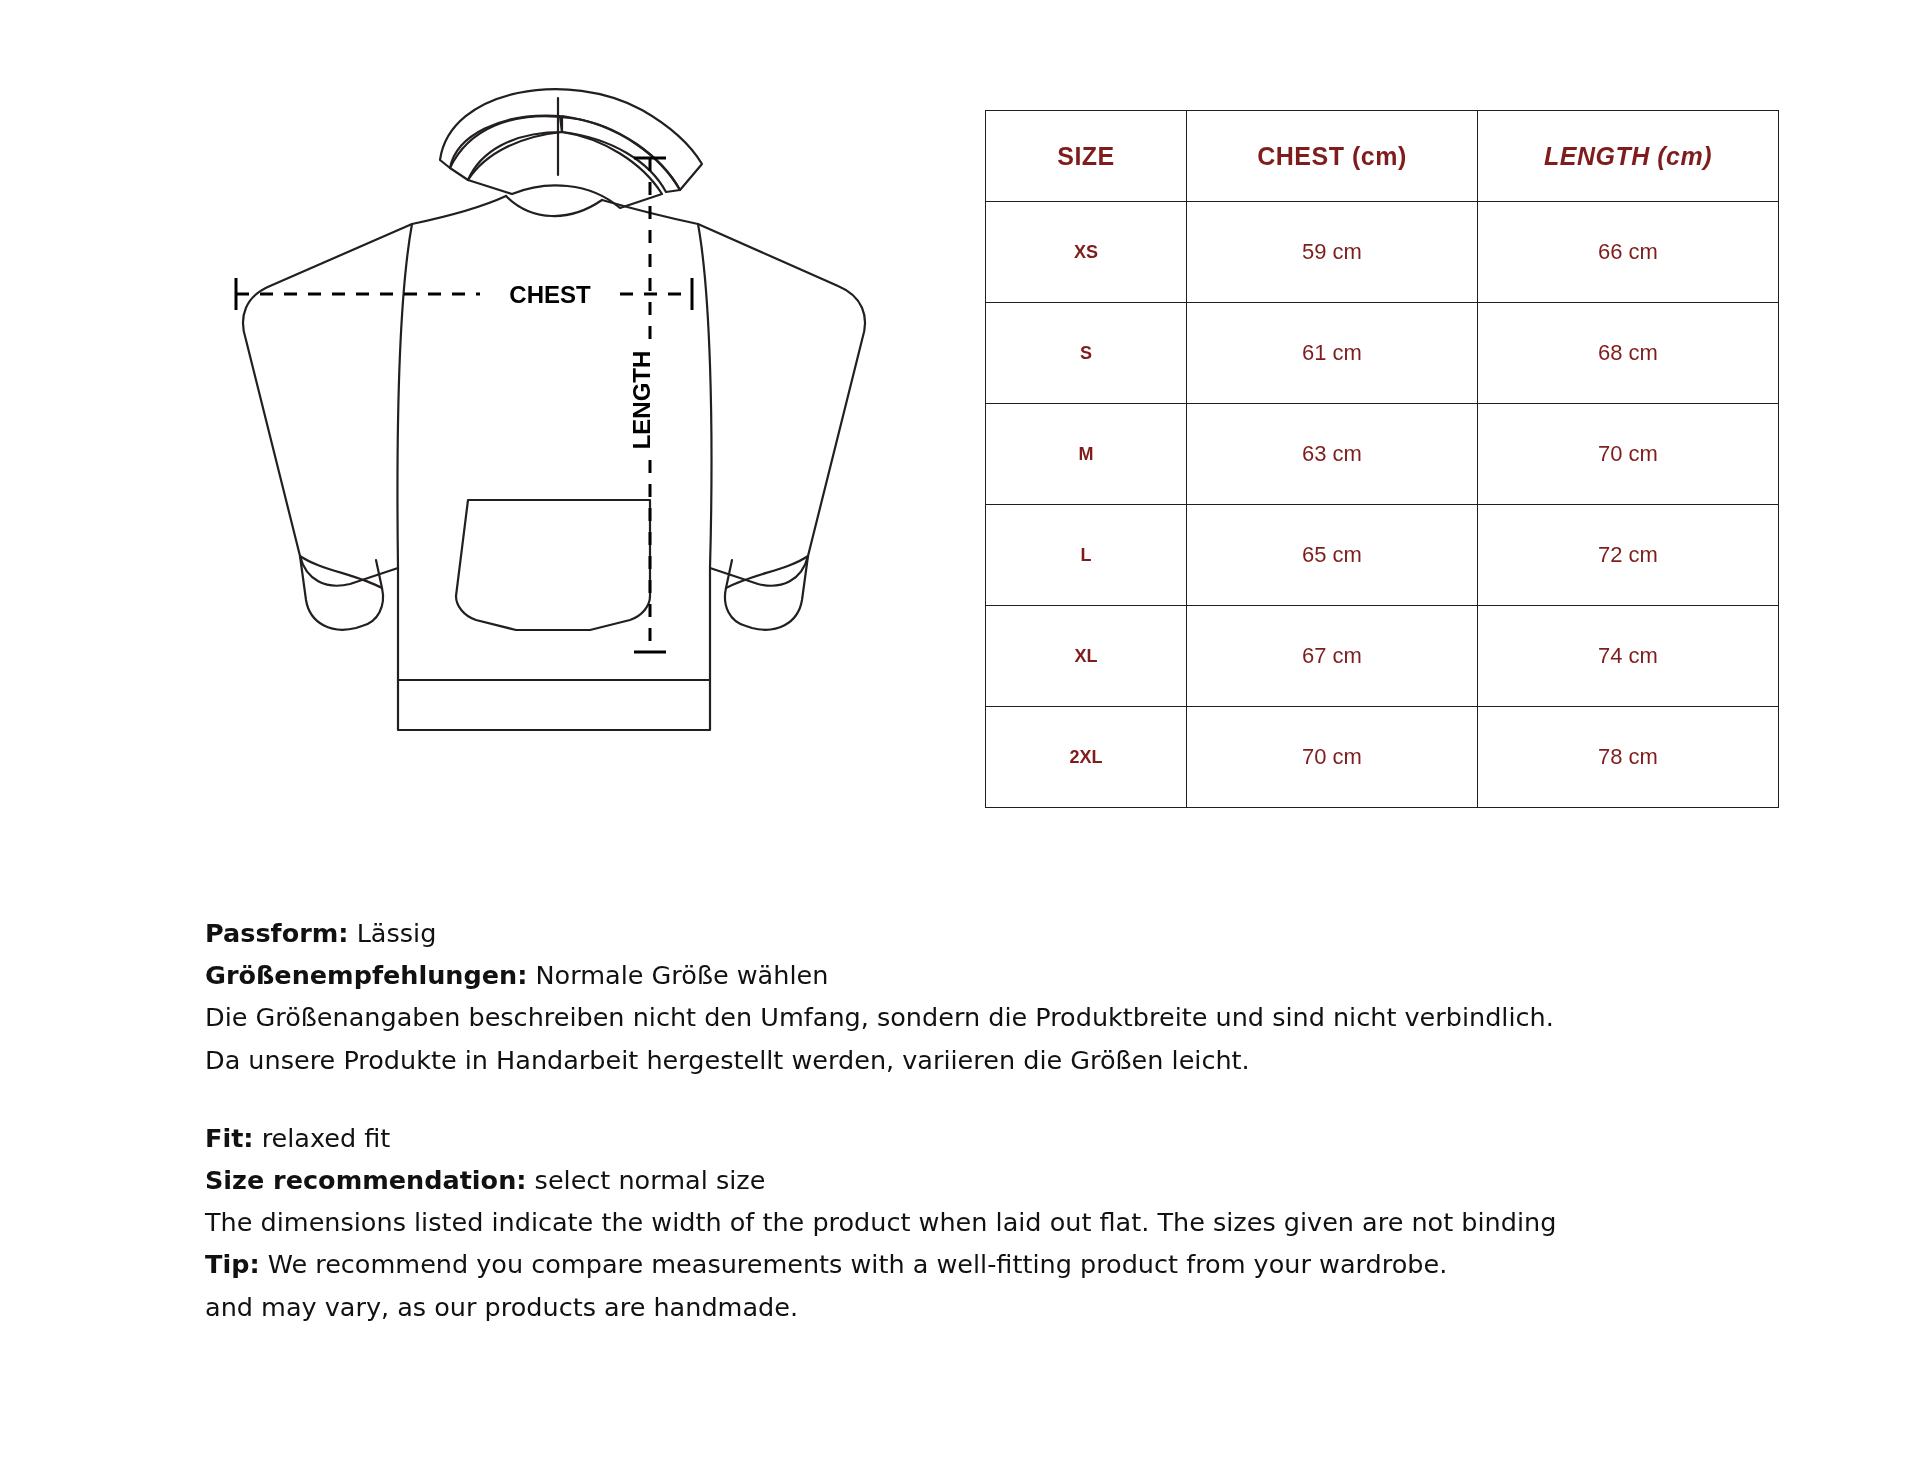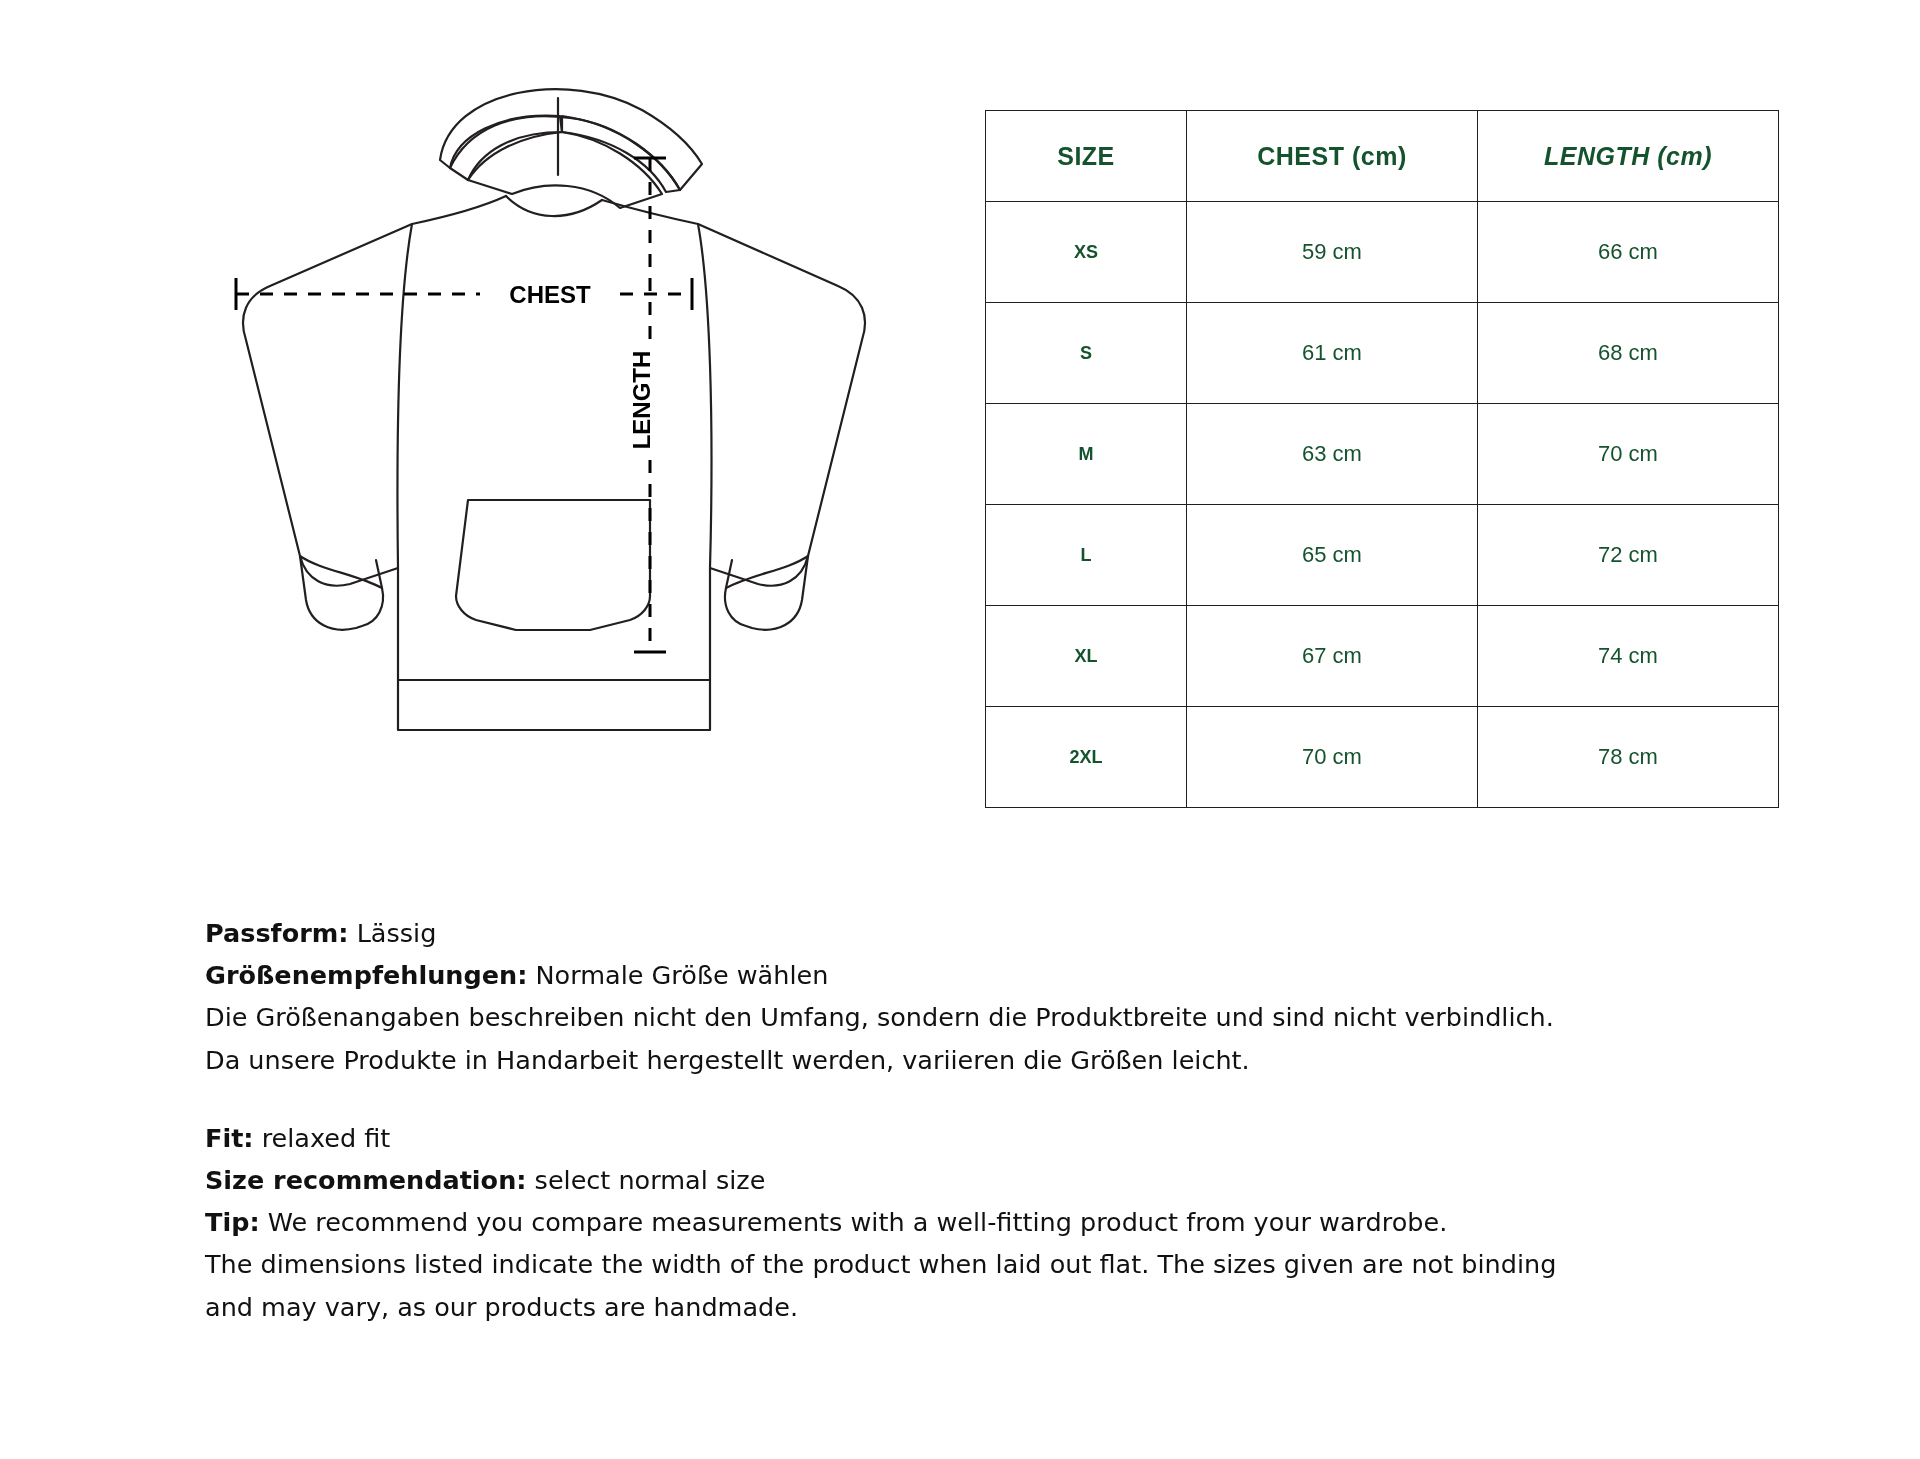--- a/index.html
+++ b/index.html
@@ -38,21 +38,21 @@
     left: 985px;
     top: 110px;
     width: 790px;
     border-collapse: collapse;
     table-layout: fixed;
   }
   .size-table th, .size-table td {
     border: 1px solid #231f20;
     text-align: center;
     font-size: 24px;
-    color: #14532d;
+    color: #7f1d1d;
     height: 100px;
     padding: 0;
   }
   .size-table th {
     font-weight: bold;
     letter-spacing: 0.5px;
     font-size: 25px;
     height: 90px;
   }
   .size-table td.size-cell {
@@ -219,20 +219,20 @@
     <p>Da unsere Produkte in Handarbeit hergestellt werden, variieren die Größen leicht.</p>
 
     <div class="spacer"></div>
 
     <p>
       <b>Fit:</b><span> relaxed fit</span>
     </p>
     <p>
       <b>Size recommendation:</b><span> select normal size</span>
     </p>
+    <p>The dimensions listed indicate the width of the product when laid out flat. The sizes given are not binding</p>
     <p>
       <b>Tip:</b><span> We recommend you compare measurements with a well-fitting product from your wardrobe.</span>
     </p>
-    <p>The dimensions listed indicate the width of the product when laid out flat. The sizes given are not binding</p>
     <p>and may vary, as our products are handmade.</p>
   </div>
 
 </div>
 
 </body></html>

